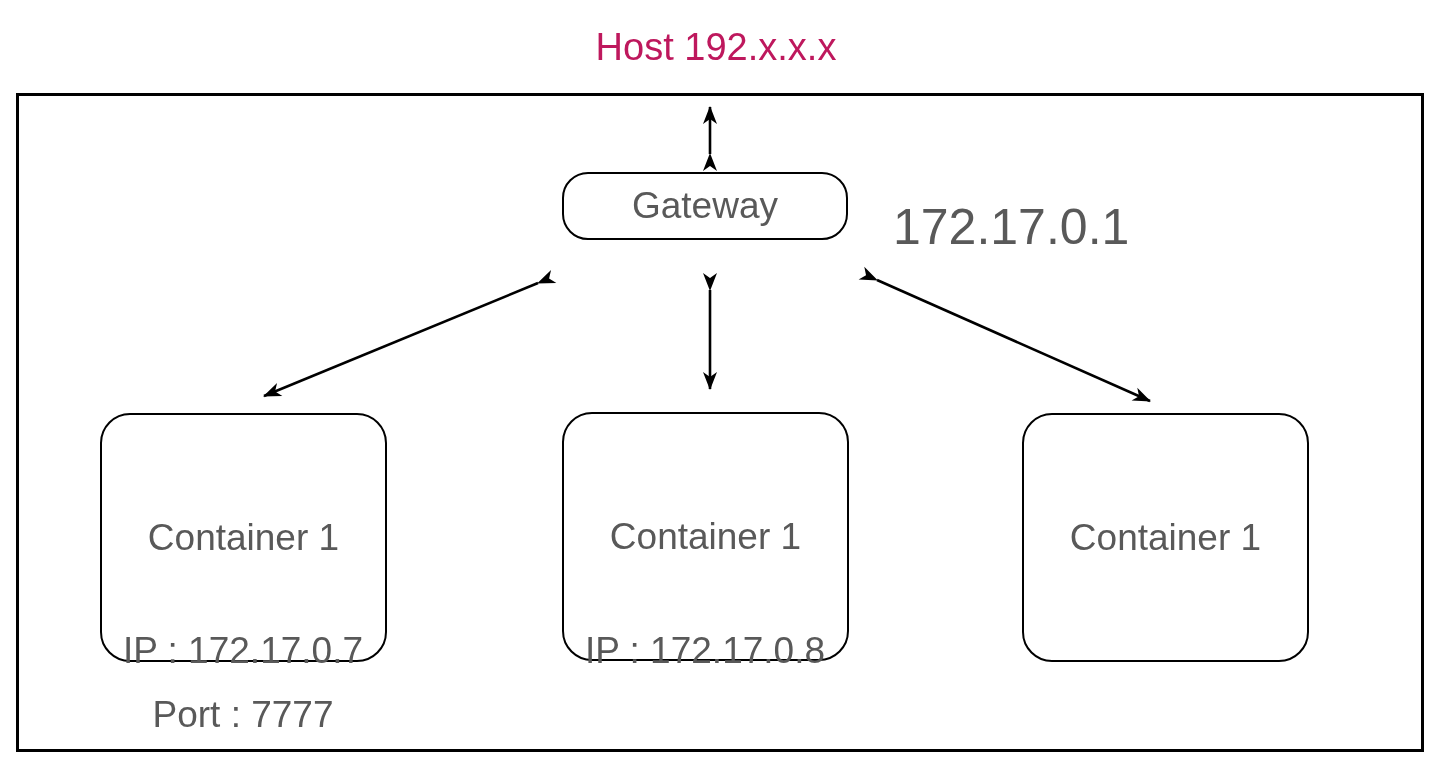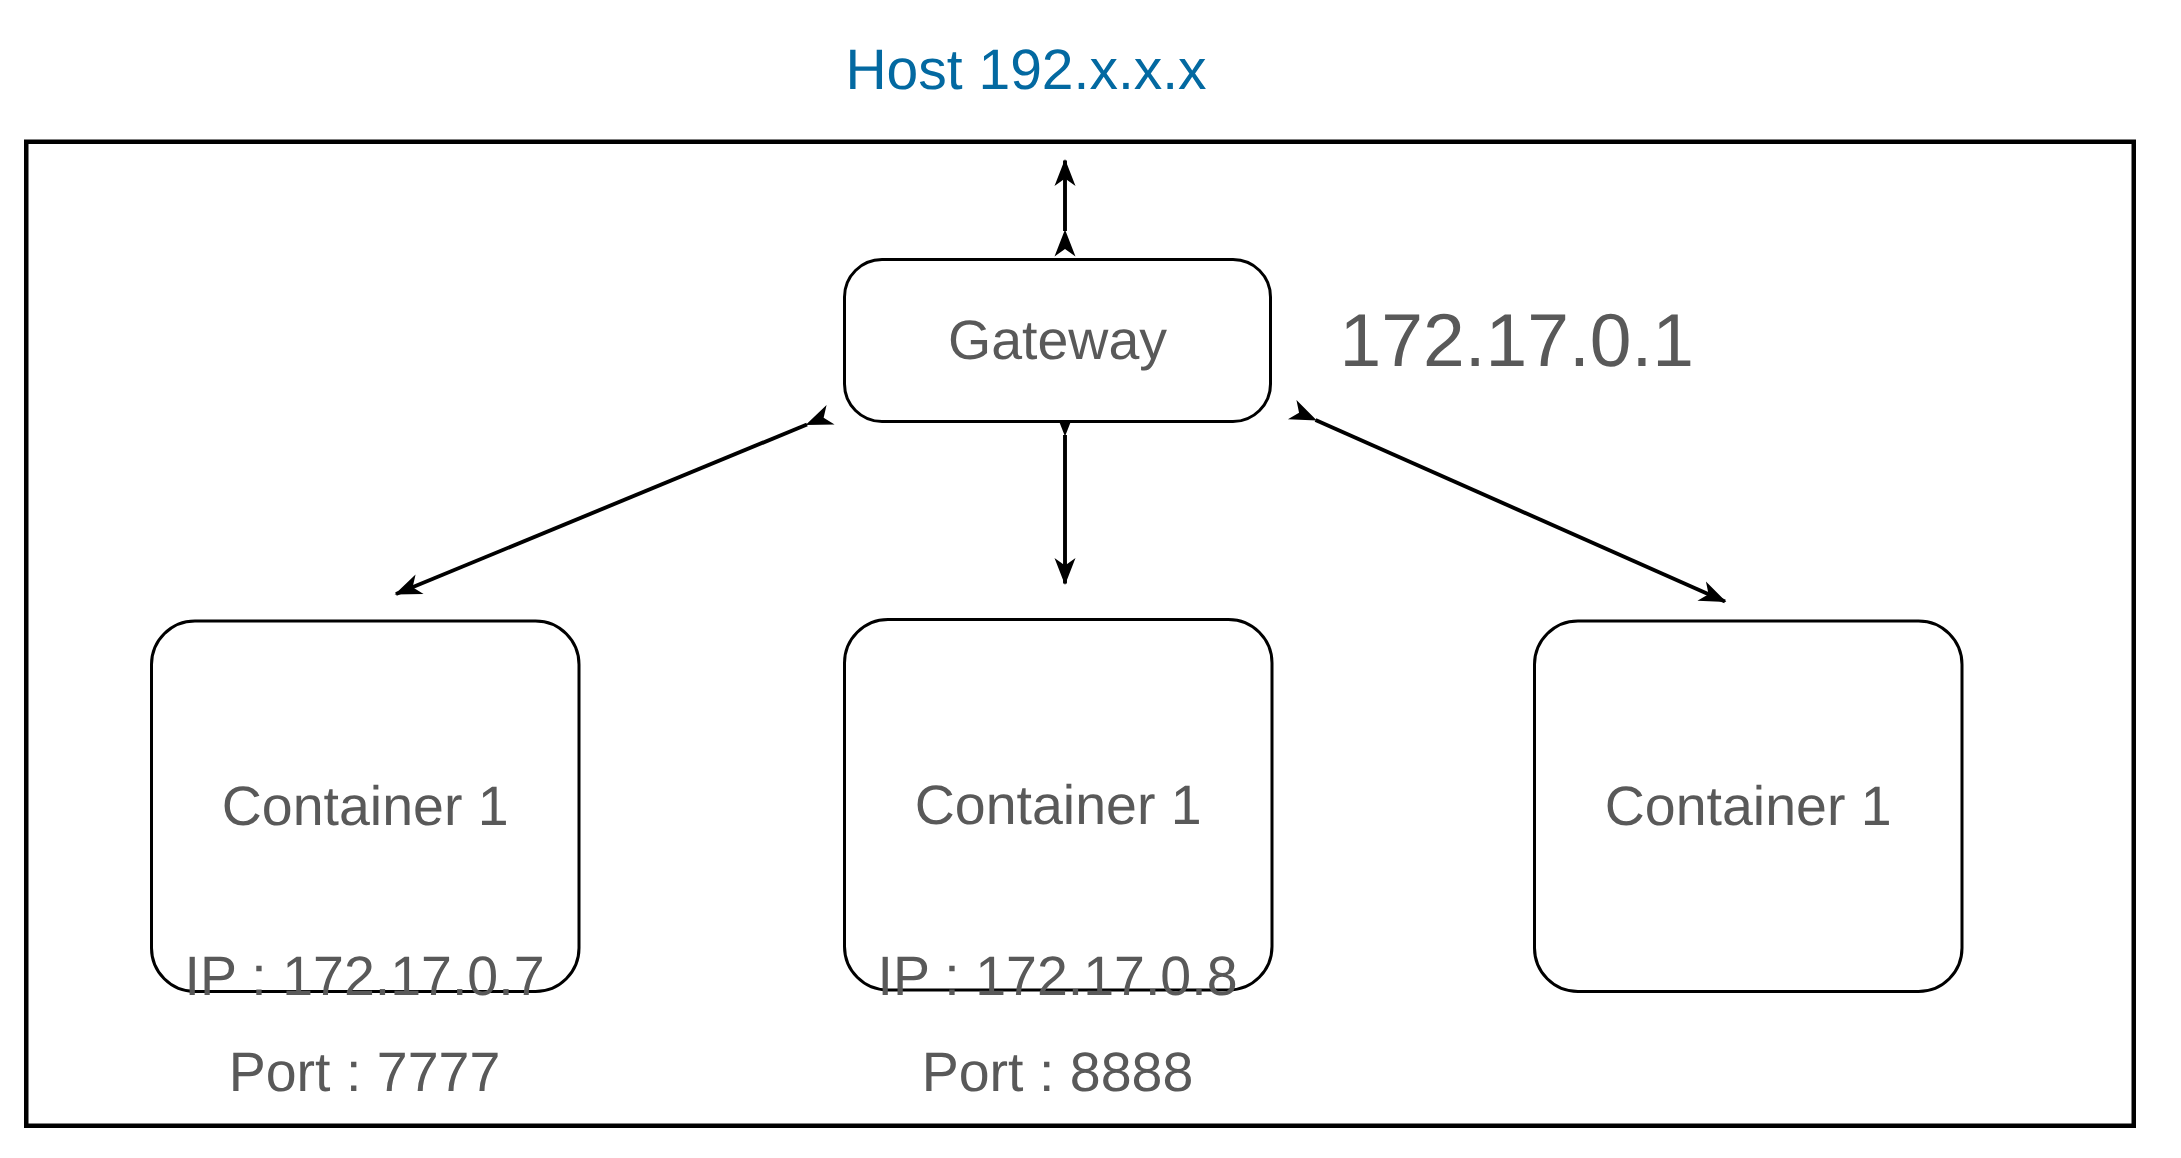--- a/index.html
+++ b/index.html
@@ -9,25 +9,25 @@
     width: 1454px;
     height: 772px;
     background: #ffffff;
     font-family: "Liberation Sans", "DejaVu Sans", sans-serif;
     color: #595959;
     overflow: hidden;
   }
   .title {
     position: absolute;
     top: 26px;
-    left: 684px;
+    left: 716px;
     transform: translateX(-50%);
     font-size: 38px;
     white-space: nowrap;
-    color: #0369a1;
+    color: #be185d;
   }
   .host-rect {
     position: absolute;
     left: 16px;
     top: 93px;
     width: 1408px;
     height: 659px;
     border: 3px solid #000000;
     background: transparent;
   }
@@ -39,21 +39,21 @@
     display: flex;
     align-items: center;
     justify-content: center;
     font-size: 37px;
     color: #595959;
   }
   .gateway-box {
     left: 562px;
     top: 172px;
     width: 286px;
-    height: 110px;
+    height: 68px;
     border-radius: 26px;
   }
   .container-box {
     width: 287px;
     height: 249px;
     border-radius: 30px;
   }
   .container-box.c1 { left: 100px; top: 413px; }
   .container-box.c2 { left: 562px; top: 412px; }
   .container-box.c3 { left: 1022px; top: 413px; }
@@ -123,16 +123,15 @@
     <span>Container 1</span>
   </div>
   <div class="node container-box c3">
     <span>Container 1</span>
   </div>
 
   <div class="node-caption ip-row cap-c1">IP : 172.17.0.7</div>
   <div class="node-caption port-row cap-c1">Port : 7777</div>
 
   <div class="node-caption ip-row cap-c2">IP : 172.17.0.8</div>
-  <div class="node-caption port-row cap-c2">Port : 8888</div>
 
 
 </div>
 
 </body></html>

